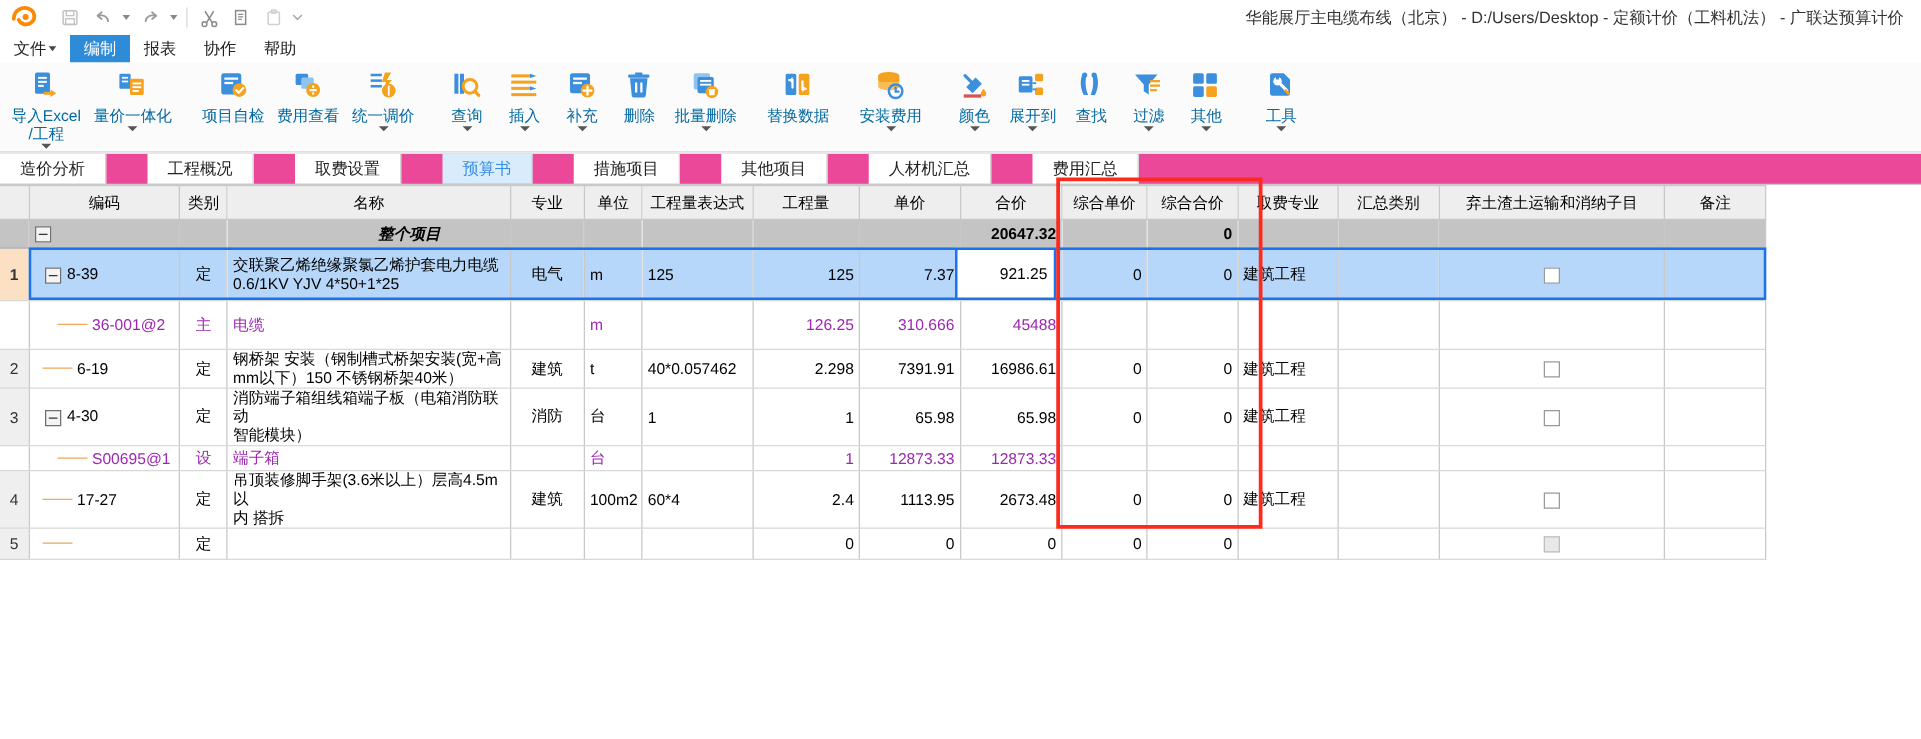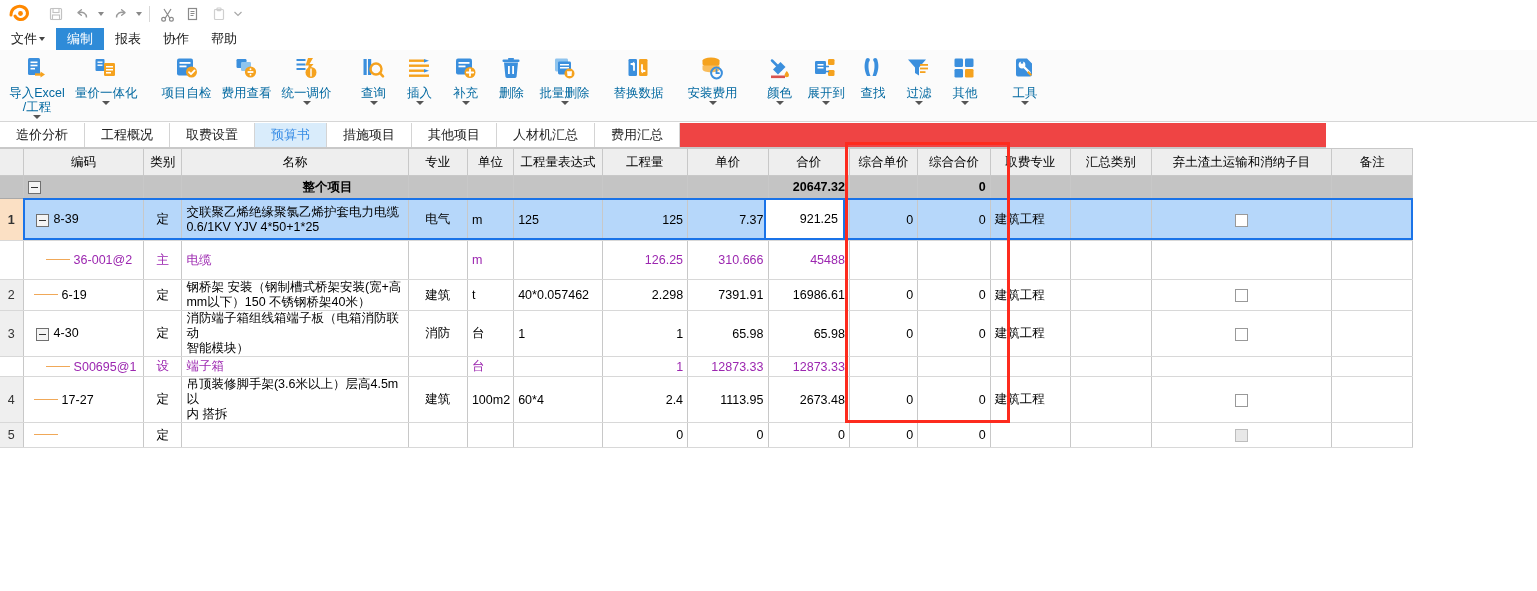--- a/index.html
+++ b/index.html
@@ -63,23 +63,24 @@
     font-size:12.5px; color:#0369a1; text-align:center; line-height:14px;
     white-space:nowrap; margin-top:2px;
   }
   .rb-lab.two { white-space:normal; width:56px; }
   .rb-car { margin-top:1px; width:0;height:0;
     border-left:4px solid transparent;border-right:4px solid transparent;border-top:4px solid #555; }
   .rb-gap { width:14px; }
 
   
   .tabstrip {
-    position:absolute; left:0; top:123px; width:1326px; height:25px;
-    background:#ef4444; display:flex; align-items:stretch;
+    position:absolute; left:0; top:123px; width:1537px; height:25px;
+    background:#ec4899; display:flex; align-items:stretch;
     border-bottom:1px solid #c9c9c9;
+    gap:33px;
   }
   .tab {
     display:flex; align-items:center; justify-content:center;
     padding:0 16px; font-size:13px; color:#222;
     border-right:1px solid #d4d4d4; white-space:nowrap;
     background:#fff;
   }
   .tab.active { background:#d9ecfb; color:#3a8ee6; }
 
   
@@ -202,20 +203,21 @@
             <rect x="2.5" y="2.5" width="9" height="10" rx="1" fill="none" stroke="#cfcfcf" stroke-width="1.2"></rect>
             <rect x="5" y="1" width="4" height="2.6" rx="0.6" fill="none" stroke="#cfcfcf" stroke-width="1.1"></rect>
           </svg>
       </div>
       <div class="qat-caret">
         <svg width="10" height="10" viewBox="0 0 10 10">
             <path d="M1.5 3 L5 6.5 L8.5 3" stroke="#a9a9a9" stroke-width="1.2" fill="none"></path>
           </svg>
       </div>
     </div>
+    <div class="title-text">华能展厅主电缆布线（北京） - D:/Users/Desktop - 定额计价（工料机法） - 广联达预算计价</div>
   </div>
 
   <div class="menubar">
     <div class="menu-item">
       <span>文件</span>
       <span class="menu-caret"></span>
     </div>
     <div class="menu-item active">
       <span>编制</span>
     </div>
@@ -538,21 +540,21 @@
             <th><span>汇总类别</span></th>
             <th><span>弃土渣土运输和消纳子目</span></th>
             <th><span>备注</span></th>
           </tr>
         </thead>
       <tbody id="gbody">
           <tr class="grp" style="height: 23px;">
             <td class="rownum"><span></span></td>
             <td class="lft"><span class="exp"><i></i></span></td>
             <td class="ctr"><span></span></td>
-            <td class="lft" style="padding-left: 120px;"><span style="white-space: pre-line; line-height: 15px; display: block;">整个项目</span></td>
+            <td class="lft" style="padding-left: 120px; font-style: italic;"><span style="white-space: pre-line; line-height: 15px; display: block;">整个项目</span></td>
             <td class="ctr"><span></span></td>
             <td class="lft"><span></span></td>
             <td class="lft"><span></span></td>
             <td class="num"><span></span></td>
             <td class="num"><span></span></td>
             <td class="num"><span>20647.32</span></td>
             <td class="num"><span></span></td>
             <td class="num"><span>0</span></td>
             <td class="lft"><span></span></td>
             <td class="lft"><span></span></td>

